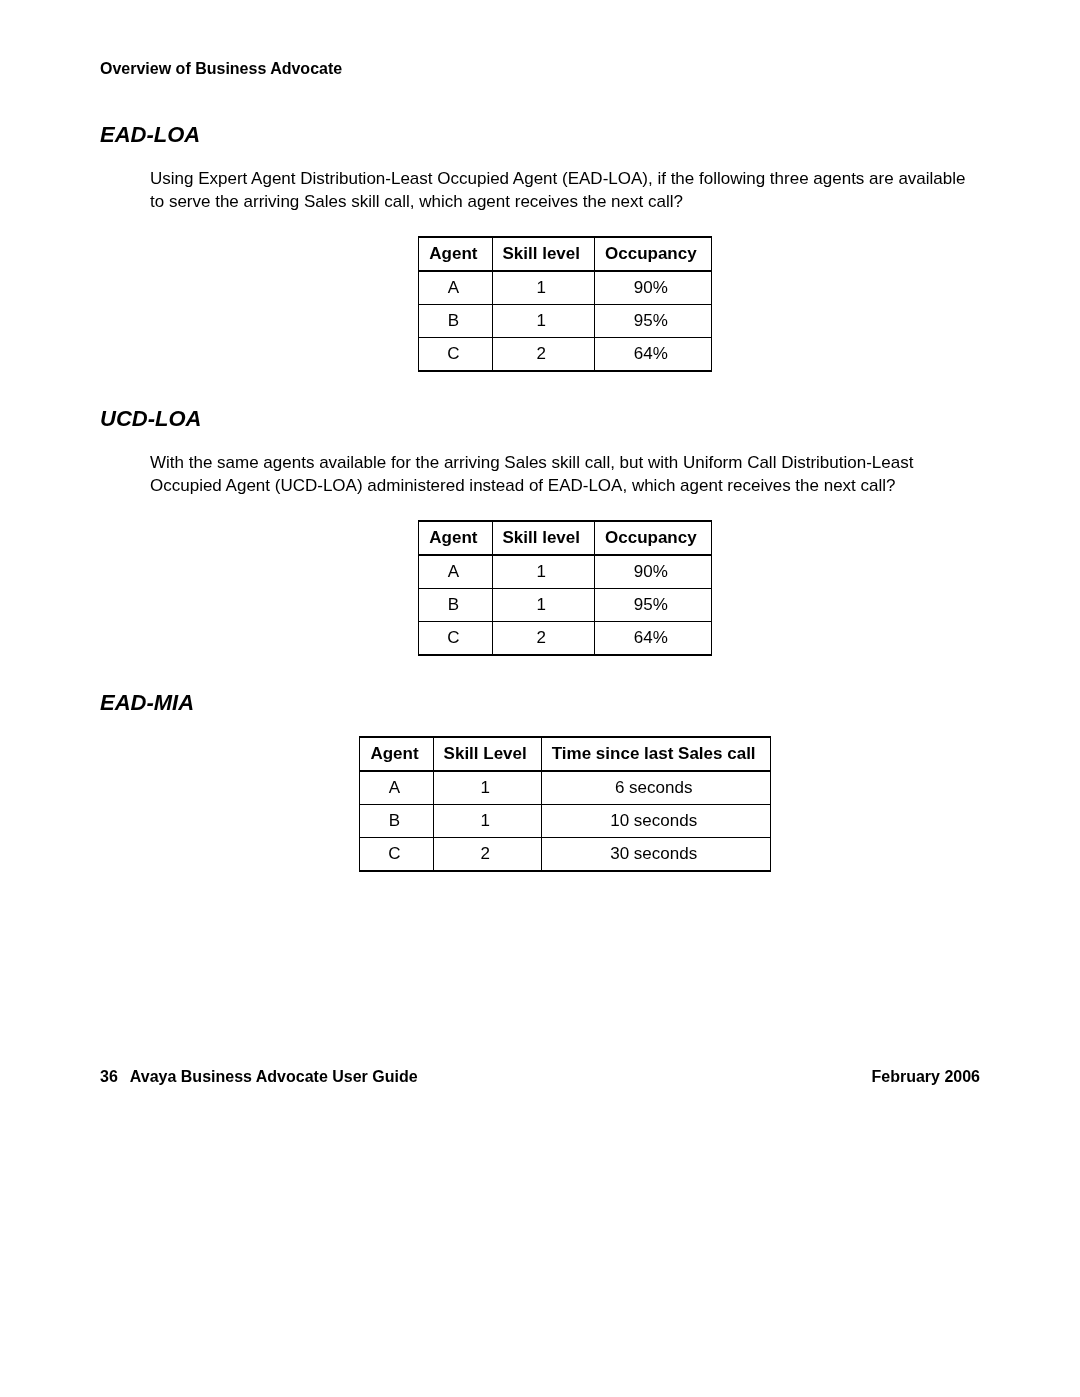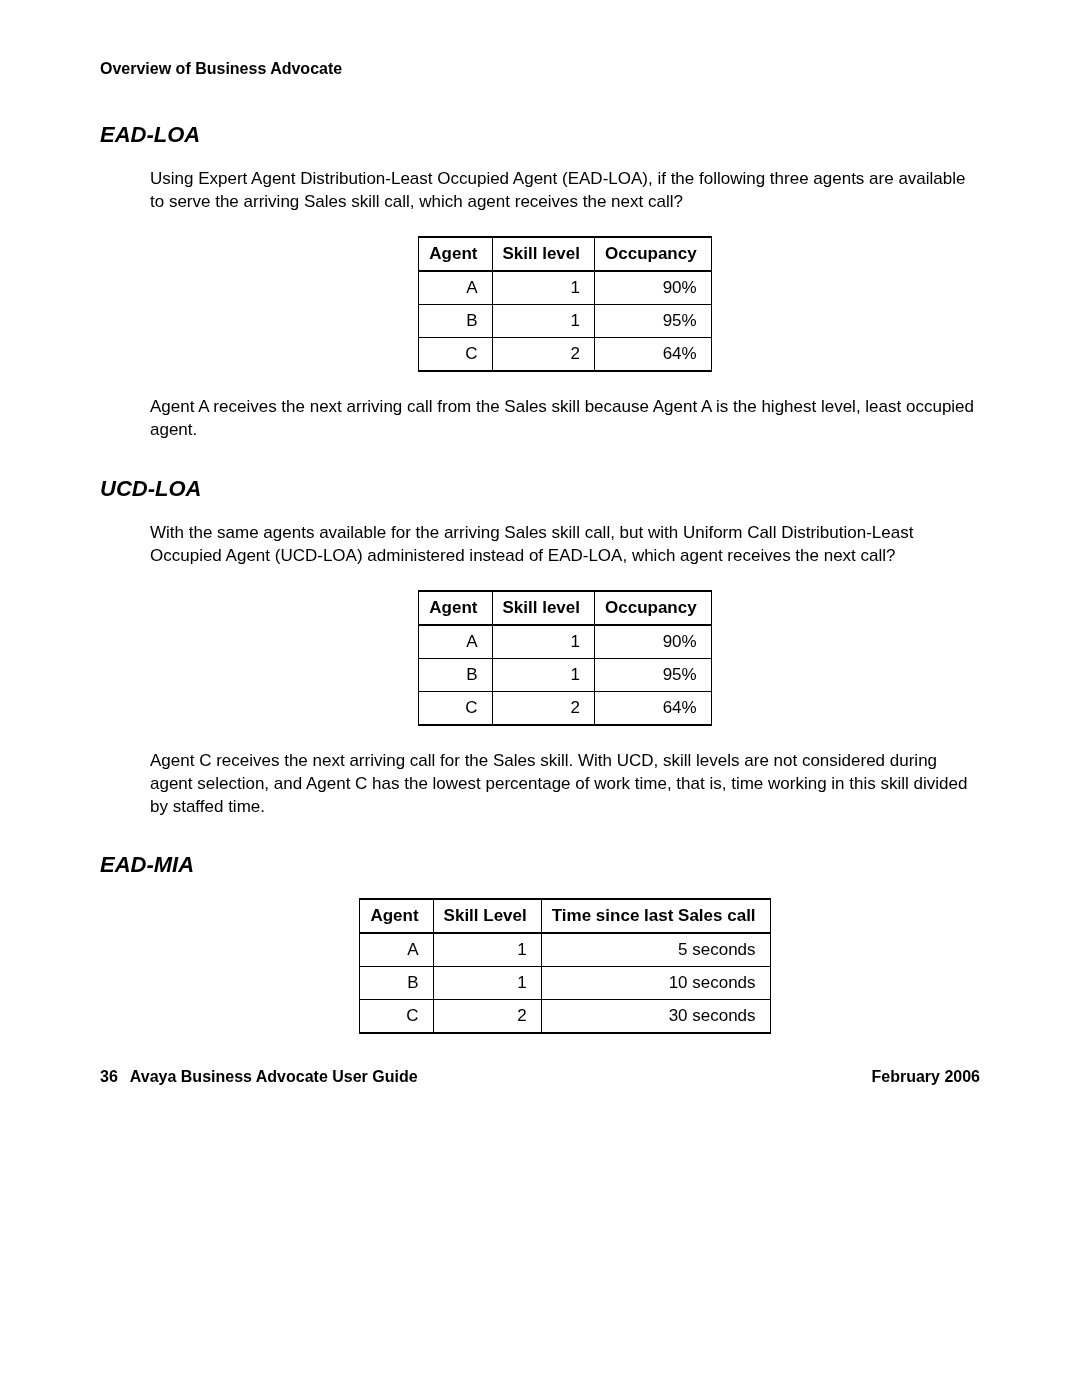--- a/index.html
+++ b/index.html
@@ -42,21 +42,21 @@
   }
   table.data {
     border-collapse: collapse;
     border-top: 2px solid #000;
     border-bottom: 2px solid #000;
   }
   table.data th, table.data td {
     border-left: 1px solid #000;
     border-right: 1px solid #000;
     padding: 6px 14px 6px 10px;
-    text-align: right;
+    text-align: center;
     font-size: 17px;
   }
   table.data th {
     font-weight: bold;
     border-bottom: 2px solid #000;
   }
   table.data td {
     border-top: 1px solid #000;
   }
   .section-block {
@@ -115,21 +115,20 @@
             </tr>
             <tr>
               <td>C</td>
               <td>2</td>
               <td>64%</td>
             </tr>
           </tbody>
         </table>
       </div>
 
-      <p class="body">Agent A receives the next arriving call from the Sales skill because Agent A is the highest level, least occupied agent.</p>
     </div>
   </div>
 
   <div class="section-block">
     <h2 class="section-title">UCD-LOA</h2>
     <div class="indent">
       <p class="body">With the same agents available for the arriving Sales skill call, but with Uniform Call Distribution-Least Occupied Agent (UCD-LOA) administered instead of EAD-LOA, which agent receives the next call?</p>
 
       <div class="table-wrap">
         <table class="data">
@@ -153,42 +152,41 @@
             </tr>
             <tr>
               <td>C</td>
               <td>2</td>
               <td>64%</td>
             </tr>
           </tbody>
         </table>
       </div>
 
-      <p class="body">Agent C receives the next arriving call for the Sales skill. With UCD, skill levels are not considered during agent selection, and Agent C has the lowest percentage of work time, that is, time working in this skill divided by staffed time.</p>
     </div>
   </div>
 
   <div class="section-block">
     <h2 class="section-title">EAD-MIA</h2>
     <div class="indent">
 
       <div class="table-wrap">
         <table class="data">
           <thead>
             <tr>
               <th>Agent</th>
               <th>Skill Level</th>
               <th>Time since last Sales call</th>
             </tr>
           </thead>
           <tbody>
             <tr>
               <td>A</td>
               <td>1</td>
-              <td>5 seconds</td>
+              <td>6 seconds</td>
             </tr>
             <tr>
               <td>B</td>
               <td>1</td>
               <td>10 seconds</td>
             </tr>
             <tr>
               <td>C</td>
               <td>2</td>
               <td>30 seconds</td>

